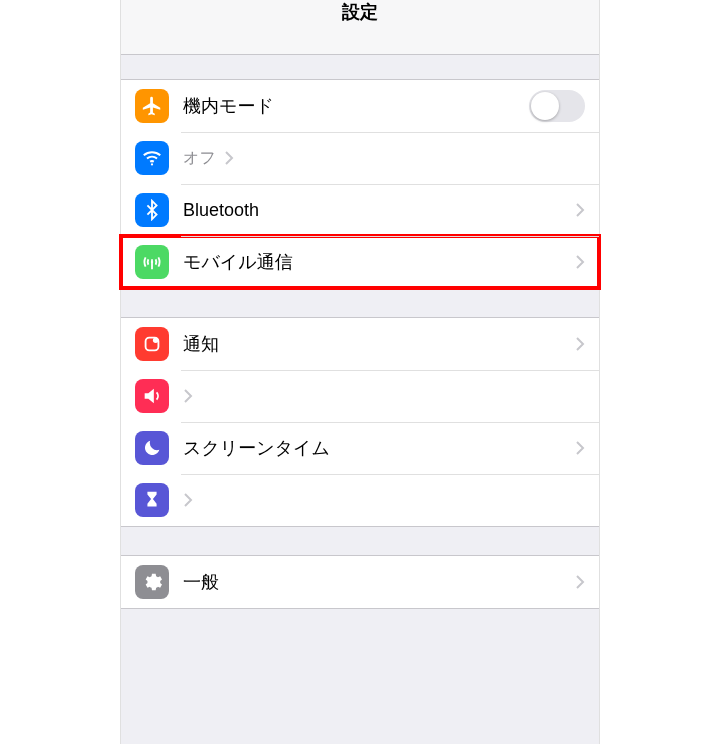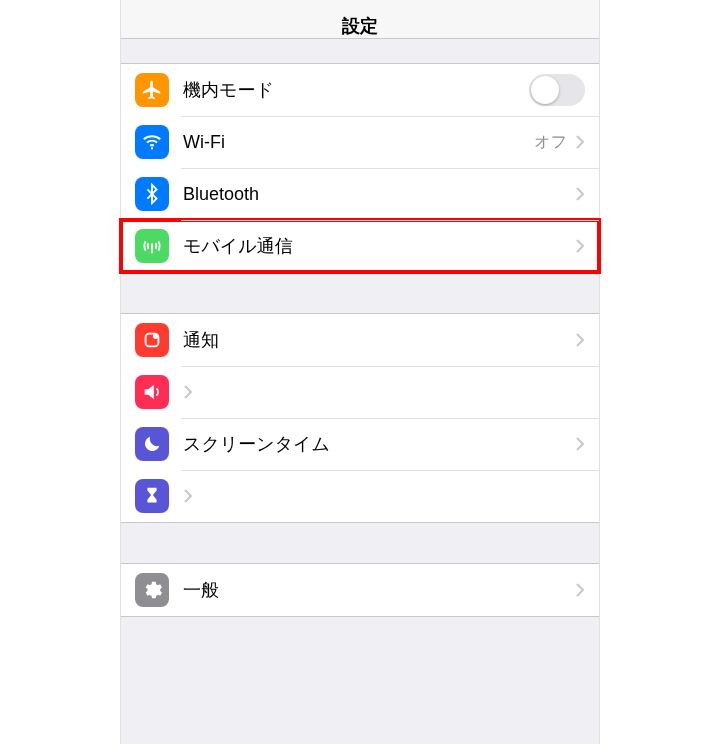--- a/index.html
+++ b/index.html
@@ -12,33 +12,33 @@
     justify-content: center;
   }
   .phone {
     width: 480px;
     background: #efeff4;
     border-left: 1px solid #e0e0e0;
     border-right: 1px solid #e0e0e0;
   }
   .navbar {
     background: #f7f7f8;
-    height: 39px;
-    display: flex;
-    align-items: flex-end;
+    height: 55px;
+    display: flex;
+    align-items: flex-start;
     justify-content: center;
     border-bottom: 1px solid #c8c7cc;
   }
   .navbar-title {
     font-size: 18px;
     font-weight: 700;
     color: #000;
   }
   .group {
-    margin-top: 40px;
+    margin-top: 28px;
     background: #fff;
     border-top: 1px solid #c8c7cc;
     border-bottom: 1px solid #c8c7cc;
   }
   .group.first { margin-top: 24px; }
   .row {
     display: flex;
     align-items: center;
     min-height: 52px;
     padding: 8px 14px;
@@ -122,21 +122,20 @@
 
     <div class="row">
       <div class="icon-box" style="background:#007aff">
         <svg viewBox="0 0 24 24" fill="none" stroke="#fff" stroke-width="2.2">
             <path d="M3 9a14 14 0 0 1 18 0"></path>
             <path d="M6.5 12.5a9 9 0 0 1 11 0"></path>
             <path d="M10 16a4 4 0 0 1 4 0"></path>
             <circle cx="12" cy="19" r="1.2" fill="#fff" stroke="none"></circle>
           </svg>
       </div>
-      <div class="row-label">Wi-Fi</div>
       <div class="row-value">オフ</div>
       <div class="chevron">
           <svg viewBox="0 0 10 16" fill="none" stroke="currentColor" stroke-width="2">
             <path d="M2 2l6 6-6 6"></path>
           </svg>
         </div>
     </div>
 
     <div class="row">
       <div class="icon-box" style="background:#007aff">

